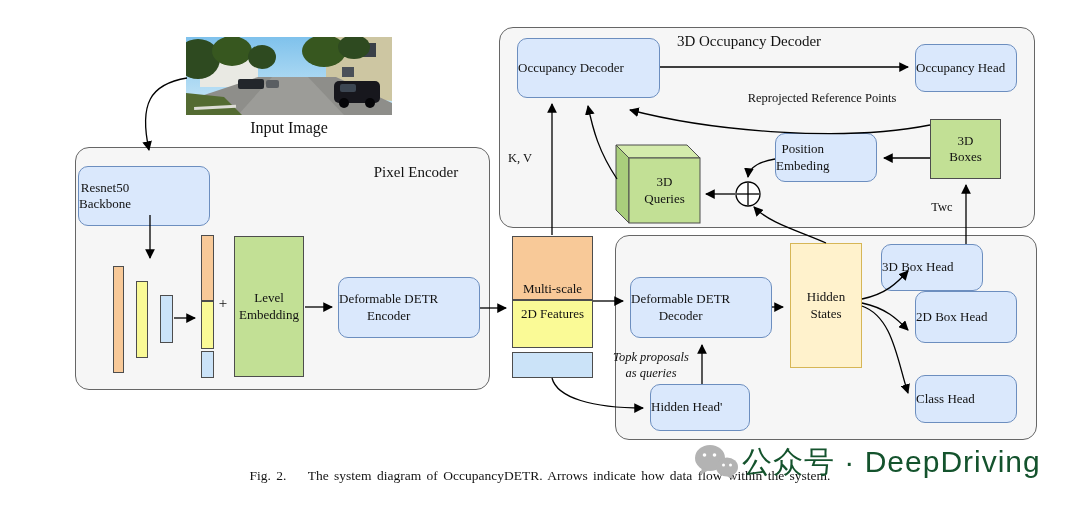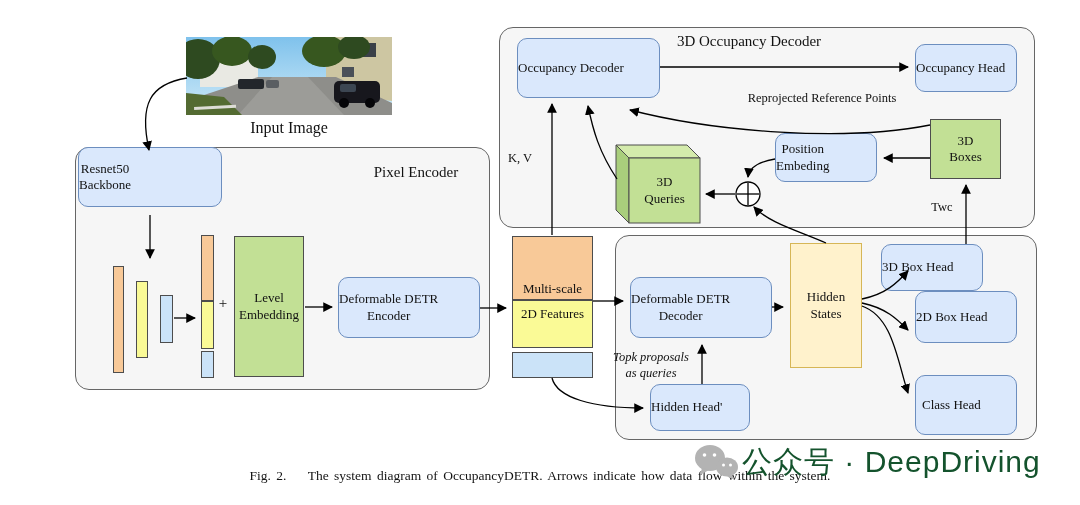--- a/index.html
+++ b/index.html
@@ -66,21 +66,21 @@
       <rect x="52" y="42" width="26" height="10" rx="2" fill="#22262B"></rect>
       <rect x="80" y="43" width="13" height="8" rx="2" fill="#5A5E62"></rect>
       <rect x="148" y="44" width="46" height="22" rx="5" fill="#17171D"></rect>
       <rect x="154" y="47" width="16" height="8" rx="2" fill="#3C4652"></rect>
       <circle cx="158" cy="66" r="5" fill="#050508"></circle>
       <circle cx="184" cy="66" r="5" fill="#050508"></circle>
       <rect x="8" y="70" width="42" height="3" fill="#DDDDD6" transform="rotate(-3 8 70)"></rect>
     </svg>
   </div>
 
-  <div class="bbox" style="left:78px;top:147px;width:144px;height:60px;"><span>Resnet50
+  <div class="bbox" style="left:78px;top:166px;width:132px;height:60px;"><span>Resnet50
 Backbone</span></div>
   <div class="bbox" style="left:338px;top:277px;width:142px;height:61px;"><span>Deformable DETR
 Encoder</span></div>
   <div class="gbox" style="left:234px;top:236px;width:70px;height:141px;"><span>Level
 Embedding</span></div>
 
   <div class="seg orange" style="left:113px;top:266px;width:11px;height:107px;"></div>
   <div class="seg yellow" style="left:136px;top:281px;width:12px;height:77px;"></div>
   <div class="seg blue" style="left:160px;top:295px;width:13px;height:48px;"></div>
   <div class="seg orange" style="left:201px;top:235px;width:13px;height:66px;"></div>
@@ -100,21 +100,21 @@
 Embeding</span></div>
   <div class="gbox" style="left:930px;top:119px;width:71px;height:60px;"><span>3D
 Boxes</span></div>
 
   <div class="bbox" style="left:630px;top:277px;width:142px;height:61px;"><span>Deformable DETR
 Decoder</span></div>
   <div class="ybox" style="left:790px;top:243px;width:72px;height:125px;"><span>Hidden
 States</span></div>
   <div class="bbox" style="left:881px;top:244px;width:102px;height:47px;"><span>3D Box Head</span></div>
   <div class="bbox" style="left:915px;top:291px;width:102px;height:52px;"><span>2D Box Head</span></div>
-  <div class="bbox" style="left:915px;top:375px;width:102px;height:60px;padding-left:6px;"><span>Class Head</span></div>
+  <div class="bbox" style="left:915px;top:375px;width:102px;height:48px;"><span>Class Head</span></div>
   <div class="bbox" style="left:650px;top:384px;width:100px;height:47px;"><span>Hidden Head'</span></div>
 
   <svg id="arrow-layer" width="1080" height="505" viewBox="0 0 1080 505">
     <defs>
       <marker id="ah" viewBox="0 0 10 10" refX="9" refY="5" markerWidth="7.5" markerHeight="7.5" orient="auto-start-reverse">
         <path d="M0,0 L10,5 L0,10 z" fill="#000"></path>
       </marker>
     </defs>
 
     <g>

